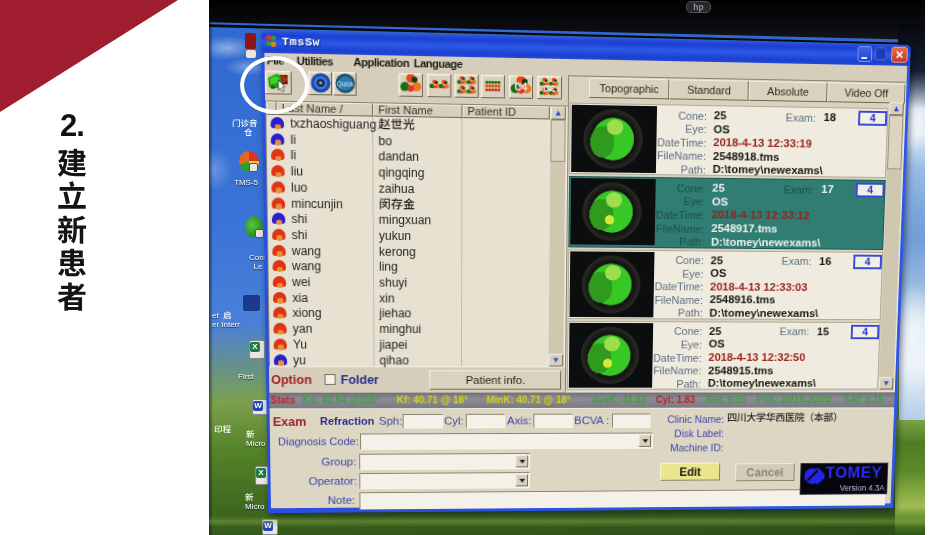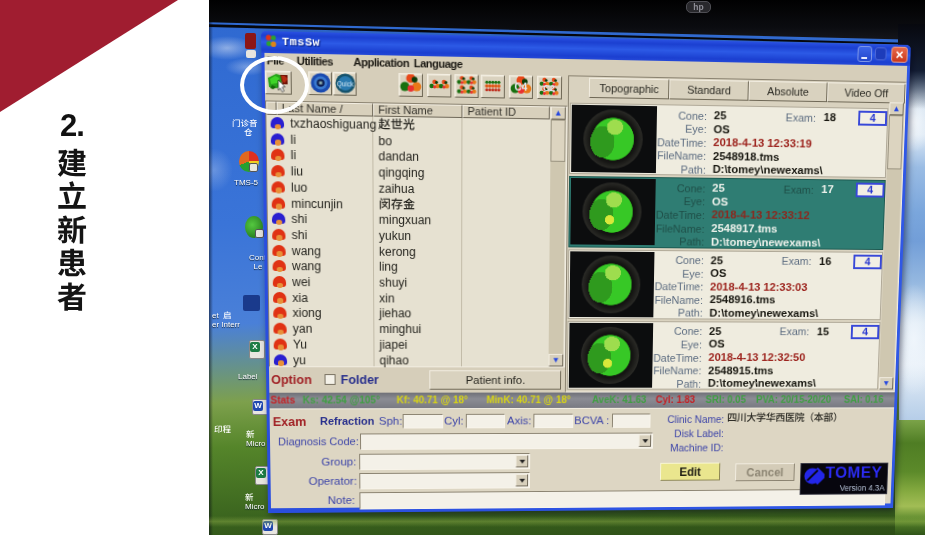--- a/index.html
+++ b/index.html
@@ -151,21 +151,21 @@
             <path transform="translate(0,0) scale(1,-1)" d="M271 490H699V400H271ZM220 490H320V90Q320 66 327 54Q334 41 355 37Q376 33 418 33Q430 33 456 33Q482 33 515 33Q548 33 582 33Q616 33 644 33Q672 33 687 33Q723 33 742 44Q761 55 769 86Q777 117 782 178Q794 170 810 162Q827 154 844 149Q862 143 877 140Q868 61 851 17Q833 -26 796 -44Q759 -61 691 -61Q683 -61 661 -61Q640 -61 611 -61Q583 -61 552 -61Q521 -61 493 -61Q464 -61 443 -61Q422 -61 414 -61Q340 -61 297 -48Q255 -36 237 -3Q220 29 220 90ZM487 847 577 808Q521 716 446 638Q370 559 281 495Q192 432 94 386Q83 406 65 429Q46 453 27 470Q120 508 207 565Q294 622 366 693Q439 765 487 847ZM538 793Q627 684 737 610Q847 537 975 482Q957 466 939 444Q921 421 911 400Q824 444 745 495Q667 545 596 609Q525 672 459 755ZM672 490H769Q769 490 769 482Q769 475 768 465Q768 456 768 450Q764 363 759 308Q754 253 747 223Q739 192 728 177Q713 161 694 154Q675 148 651 146Q629 144 591 144Q553 144 510 146Q509 165 503 189Q497 213 488 230Q527 226 561 225Q595 224 609 224Q635 224 645 235Q652 244 657 269Q662 295 666 345Q670 395 672 475Z"></path>
           </g>
         </svg></div>
 <div class="dlab" style="left:25px;top:178px;">TMS-5</div>
 <div class="dlab" style="left:40px;top:253px;">Cont<br>  Le</div>
 <div class="dlab" style="left:3px;top:311px;">et  <svg style="width:8.5px;height:8.5px;vertical-align:top;" viewBox="0 -870 1000 1000" preserveAspectRatio="none">
           <g fill="#fff">
             <path transform="translate(0,0) scale(1,-1)" d="M316 65H836V-21H316ZM281 316H898V-77H801V229H374V-78H281ZM187 704H878V408H187V496H782V616H187ZM150 704H247V455Q247 395 242 325Q237 254 223 180Q209 107 181 38Q154 -30 110 -87Q103 -78 88 -65Q74 -52 59 -40Q44 -28 32 -22Q73 30 96 90Q120 151 132 214Q143 278 147 340Q150 402 150 455ZM428 821 520 846Q540 814 557 776Q575 738 585 710L488 681Q480 709 462 749Q445 789 428 821Z"></path>
           </g>
         </svg><br>er Interr</div>
-<div class="dlab" style="left:29px;top:372px;">Label</div>
+<div class="dlab" style="left:29px;top:372px;">First</div>
 <div class="dlab" style="left:5px;top:425px;"><svg style="width:17.0px;height:8.5px;vertical-align:top;" viewBox="0 -870 2000 1000" preserveAspectRatio="none">
           <g fill="#fff">
             <path transform="translate(0,0) scale(1,-1)" d="M144 498H458V406H144ZM824 775H920V181Q920 144 911 120Q902 96 876 83Q850 71 811 67Q772 64 718 64Q716 78 710 97Q704 115 697 133Q689 152 682 164Q723 163 758 163Q793 163 805 163Q816 163 820 168Q824 172 824 183ZM526 775H877V681H621V-82H526ZM391 823 464 747Q416 727 359 709Q302 692 243 677Q184 663 128 651Q125 667 116 689Q107 712 99 727Q151 739 205 755Q259 770 307 788Q356 806 391 823ZM99 727H195V111L91 30Q88 42 82 61Q75 80 67 99Q60 118 52 129Q67 137 83 153Q99 170 99 199ZM91 30 85 115 133 150 455 222Q454 201 456 175Q458 149 460 133Q371 112 310 96Q249 81 210 70Q171 60 148 53Q125 46 112 41Q100 35 91 30Z"></path>
             <path transform="translate(1000,0) scale(1,-1)" d="M636 368H730V-33H636ZM426 403H944V321H426ZM384 24H966V-60H384ZM449 217H921V136H449ZM549 724V559H821V724ZM461 804H913V479H461ZM200 757H292V-83H200ZM45 563H410V474H45ZM205 528 262 503Q247 450 226 393Q205 335 180 279Q156 223 128 174Q100 125 71 90Q64 110 50 135Q36 161 25 178Q52 208 78 250Q104 291 129 339Q153 386 173 435Q192 484 205 528ZM352 832 417 759Q368 740 309 724Q249 709 186 697Q123 686 64 677Q61 693 53 714Q45 735 37 750Q93 759 151 772Q210 784 262 799Q315 815 352 832ZM290 429Q299 422 318 402Q337 383 359 361Q382 339 400 319Q418 300 425 291L370 217Q361 233 345 257Q330 281 311 306Q293 332 276 355Q259 378 247 392Z"></path>
           </g>
         </svg></div>
 <div class="dlab" style="left:37px;top:430px;"><svg style="width:8.5px;height:8.5px;vertical-align:top;" viewBox="0 -870 1000 1000" preserveAspectRatio="none">
           <g fill="#fff">
             <path transform="translate(0,0) scale(1,-1)" d="M589 510H962V422H589ZM58 742H503V664H58ZM47 345H505V264H47ZM42 516H519V437H42ZM768 472H860V-79H768ZM117 643 193 661Q208 632 219 595Q230 558 233 531L153 510Q151 537 141 574Q132 612 117 643ZM366 663 453 645Q437 603 420 560Q403 517 388 487L311 504Q321 526 331 554Q341 582 351 611Q360 640 366 663ZM860 830 935 760Q885 741 825 726Q765 710 702 698Q639 686 580 677Q577 692 568 713Q559 734 551 748Q607 758 664 771Q722 784 773 799Q824 815 860 830ZM206 828 291 849Q307 818 324 780Q341 742 348 716L260 691Q253 719 238 757Q222 796 206 828ZM242 467H327V25Q327 -5 320 -23Q313 -40 294 -50Q274 -60 246 -62Q218 -65 180 -65Q178 -47 170 -25Q162 -3 153 14Q178 13 199 13Q220 13 228 14Q242 14 242 27ZM551 748H639V400Q639 346 635 283Q632 221 621 157Q611 93 590 34Q570 -25 536 -74Q529 -64 516 -53Q502 -42 488 -32Q474 -22 464 -17Q504 42 522 114Q541 186 546 260Q551 335 551 400ZM357 204 420 238Q445 202 468 159Q491 117 503 86L438 47Q426 79 402 123Q379 167 357 204ZM126 231 200 212Q183 160 155 110Q128 60 98 25Q87 35 68 49Q49 63 35 71Q64 103 87 145Q111 187 126 231Z"></path>
           </g>

